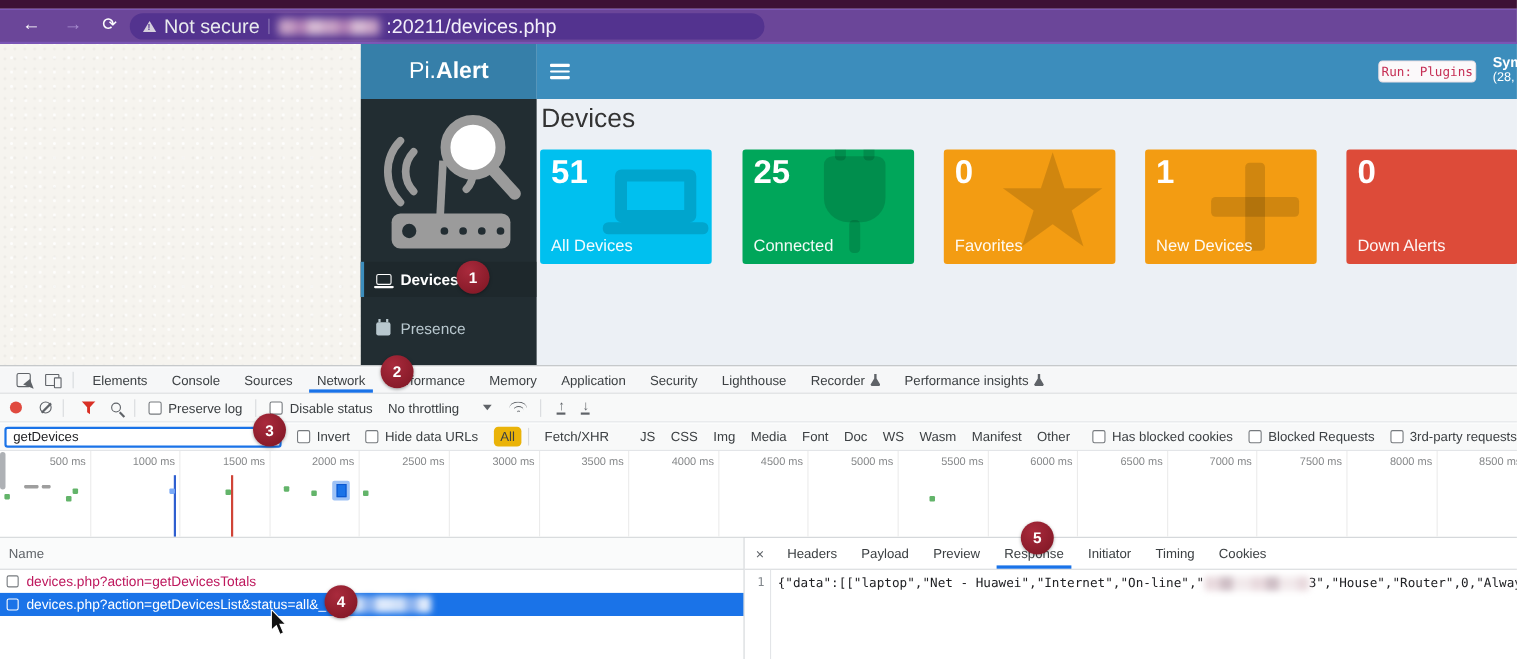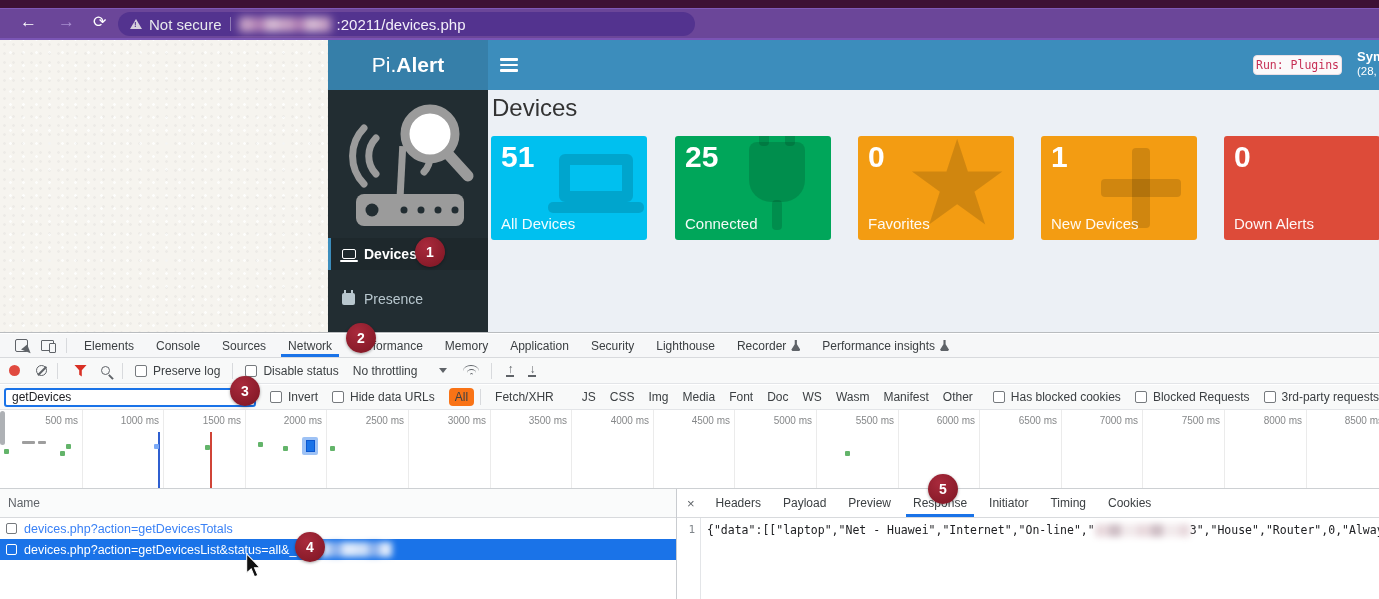--- a/index.html
+++ b/index.html
@@ -7,21 +7,21 @@
   #stage{position:relative;width:1379px;height:599px;overflow:hidden;
          font-family:"Liberation Sans","DejaVu Sans",sans-serif;background:#fff;}
   .abs{position:absolute;}
 
   
   #titlebar{left:0;top:0;width:1379px;height:8px;background:#3d1135;}
   #btoolbar{left:0;top:8px;width:1379px;height:32px;background:#6b4699;border-top:1px solid #7e58b8;border-bottom:2px solid #7a55b5;}
   .navglyph{position:absolute;top:3px;color:#fff;font-size:17px;font-weight:bold;}
   #fwd{color:#a98fd1;}
   #omnibox{position:absolute;left:118px;top:3px;width:577px;height:24px;background:#53338f;border-radius:12px;
-           display:flex;align-items:center;padding:0 12px;color:#e8eaed;font-size:15px;}
+           display:flex;align-items:center;padding:0 12px;color:#e8eaed;font-size:18px;}
   #warn-tri{width:0;height:0;border-left:6px solid transparent;border-right:6px solid transparent;border-bottom:10px solid #d5d0dd;position:relative;margin-right:7px;}
   #warn-tri:after{content:"!";position:absolute;left:-2px;top:1px;font-size:8px;color:#53338f;font-weight:bold;}
   .omni-sep{width:1px;height:14px;background:rgba(255,255,255,.35);margin:0 8px;}
   .blurblock{filter:blur(4px);border-radius:3px;}
   #url-redact{width:92px;height:15px;background:repeating-linear-gradient(90deg,#c9a3c6 0 14px,#b07fb4 14px 26px,#d8bcd4 26px 40px);}
   #url-text{margin-left:6px;color:#f3effa;}
 
   
   #wallpaper{left:0;top:40px;width:328px;height:292px;background:#f6f4ef;
     background-image:radial-gradient(rgba(0,0,0,.035) 1px,transparent 1.6px),radial-gradient(rgba(255,255,255,.8) 1px,transparent 1.6px);
@@ -99,37 +99,37 @@
   .caret-down{width:0;height:0;border-left:4.5px solid transparent;border-right:4.5px solid transparent;border-top:5.5px solid #5f6368;margin-left:22px;cursor:pointer;}
   .icon-netcond{position:relative;width:16px;height:11px;margin-left:16px;cursor:pointer;}
   .icon-netcond i{position:absolute;border:1.7px solid #5f6368;border-bottom:none;border-left:none;border-right:none;border-radius:50% 50% 0 0;}
   .icon-updown{font-size:12px;color:#5f6368;border-bottom:2px solid #5f6368;line-height:11px;padding:0 1px;margin-left:14px;cursor:pointer;}
 
   #dt-filterrow{position:absolute;left:0;top:52px;width:1379px;height:25px;background:#f8f9f9;border-bottom:1px solid #e3e5e8;display:flex;align-items:center;font-size:12px;color:#3c4043;}
   #filter-input{position:relative;margin-left:4px;width:374px;height:19px;border:2px solid #1a73e8;border-radius:3px;background:#fff;display:flex;align-items:center;padding:0 6px;}
   #filter-text{color:#202124;}
   #filter-clear{position:absolute;right:5px;top:2px;width:12px;height:12px;border-radius:50%;background:#9aa0a6;color:#fff;font-size:9px;line-height:12px;text-align:center;cursor:pointer;}
   .chip{padding:2px 6px;border-radius:4px;cursor:pointer;white-space:nowrap;}
-  .chip.selected{background:#f97316;}
+  .chip.selected{background:#eab308;}
   .filter-group{display:flex;align-items:center;margin-left:14px;white-space:nowrap;}
   .vsep{width:1px;height:16px;background:#d8dadd;margin:0 6px;}
 
   #dt-overview{position:absolute;left:0;top:77px;width:1379px;height:79px;background:#fff;border-bottom:1px solid #cdd0d3;overflow:hidden;}
   .gridline{position:absolute;top:0;bottom:0;width:1px;background:#ebebeb;}
   .ticklabel{position:absolute;top:5px;font-size:10px;color:#86888a;text-align:right;width:70px;}
   .ov-mark{position:absolute;width:5px;height:5px;background:#63b46a;border-radius:1px;}
   .ov-dash{position:absolute;height:3px;background:#9e9e9e;border-radius:1px;}
   .ov-vline{position:absolute;top:22px;bottom:0;width:1.5px;}
   #ov-scrollpill{position:absolute;left:0;top:1px;width:5px;height:34px;background:#aeb1b5;border-radius:3px;}
   #ov-selsquare{position:absolute;width:16px;height:18px;background:#9ec2f5;border-radius:2px;display:flex;align-items:center;justify-content:center;}
   #ov-selsquare i{display:block;width:9px;height:12px;background:#1a73e8;border:1px solid #0b57d0;}
 
   #req-pane{position:absolute;left:0;top:156px;width:676px;height:111px;background:#fff;}
   #req-header{position:absolute;left:0;top:0;width:676px;height:29px;background:#fafbfb;border-bottom:1px solid #d8dadd;display:flex;align-items:center;padding-left:8px;font-size:12px;color:#5f6368;}
-  .req-row{position:absolute;left:0;width:676px;height:21px;display:flex;align-items:center;font-size:12.5px;color:#3b82f6;cursor:pointer;}
+  .req-row{position:absolute;left:0;width:676px;height:21px;display:flex;align-items:center;font-size:12.5px;color:#be185d;cursor:pointer;}
   .req-row .checkbox{width:11px;height:11px;margin-left:6px;}
   .req-row .req-name{margin-left:7px;white-space:nowrap;}
   .req-row.selected{background:#1a73e8;color:#fff;}
   .req-row.selected .checkbox{border-color:#fff;background:transparent;}
   #row-redact{position:absolute;left:318px;top:3px;width:74px;height:15px;
       background:repeating-linear-gradient(90deg,#cfe0f8 0 12px,#8fb4ee 12px 24px,#dde9fb 24px 38px);filter:blur(3px);border-radius:2px;}
 
   #dt-divider{position:absolute;left:676px;top:156px;width:1px;height:111px;background:#c9ccd0;}
 
   #detail-pane{position:absolute;left:677px;top:156px;width:702px;height:111px;background:#fff;}

